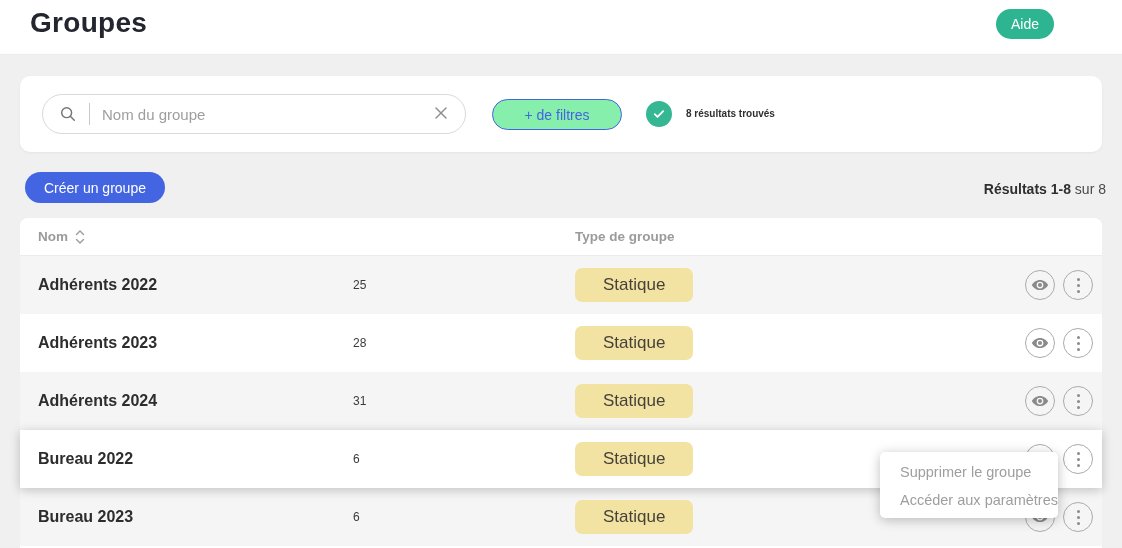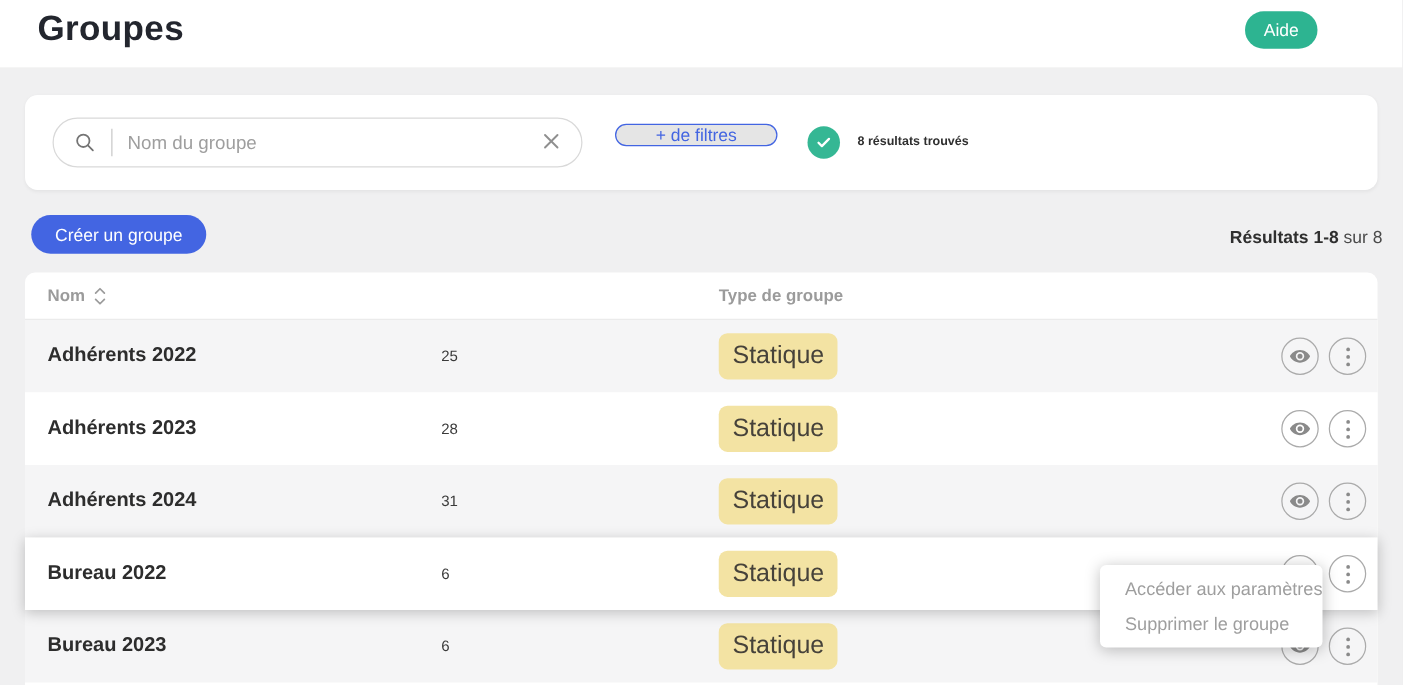--- a/index.html
+++ b/index.html
@@ -44,22 +44,22 @@
   .search-input {
     flex:1; border:none; outline:none; font-size:15px; color:#444;
     font-family:inherit; background:transparent; min-width:0;
   }
   .search-input::placeholder { color:#9e9e9e; }
   .clear-btn {
     flex:none; border:none; background:transparent; margin-right:14px;
     cursor:pointer; width:20px; height:20px; padding:0;
   }
   .filters-btn {
-    position:absolute; left:472px; top:23px; width:130px; height:18px;
-    border:1px solid var(--accent,#4365e2); border-radius:16px; background:#e5e5e5;
+    position:absolute; left:472px; top:23px; width:130px; height:31px;
+    border:1px solid var(--accent,#4365e2); border-radius:16px; background:#86efac;
     color:var(--accent,#4365e2); font-size:14px; cursor:pointer; font-family:inherit;
   }
   .success-badge {
     position:absolute; left:626px; top:25px; width:26px; height:26px;
     border-radius:50%; background:var(--success,#35b794);
     display:flex; align-items:center; justify-content:center;
   }
   .results-found {
     position:absolute; left:666px; top:25px; line-height:26px;
     font-size:10px; font-weight:700; color:#2f2f2f;
@@ -98,22 +98,22 @@
     position:absolute; left:18px; top:50%; transform:translateY(-50%);
     font-size:16px; font-weight:700; color:#2d2d2d;
   }
   .cell-contacts {
     position:absolute; left:333px; top:50%; transform:translateY(-50%);
     font-size:12px; color:#3a3a3a;
   }
   .cell-type { position:absolute; left:555px; top:50%; transform:translateY(-50%); }
   .type-badge {
     display:inline-block; background:var(--badge-bg,#f3e3a3);
-    color:var(--badge-text,#46423a); font-size:20px; border-radius:7px;
-    padding:7px 11px;
+    color:var(--badge-text,#46423a); font-size:17px; border-radius:7px;
+    padding:7px 28px;
   }
   .icon-btn {
     position:absolute; top:50%; transform:translateY(-50%);
     width:30px; height:30px; border-radius:50%;
     border:1px solid #ababab; background:transparent; cursor:pointer;
     display:flex; align-items:center; justify-content:center; padding:0;
   }
   .eye-btn { left:1005px; }
   .kebab-btn { left:1043px; }
   .kebab-dots { display:flex; flex-direction:column; gap:3px; }
@@ -278,17 +278,17 @@
               <i></i>
               <i></i>
               <i></i>
             </span>
       </button>
     </div>
       </div>
   </div>
 
   <div class="context-menu">
+    <div class="menu-item">Supprimer le groupe</div>
     <div class="menu-item">Accéder aux paramètres</div>
-    <div class="menu-item">Supprimer le groupe</div>
   </div>
 
 </div>
 
 </body></html>

